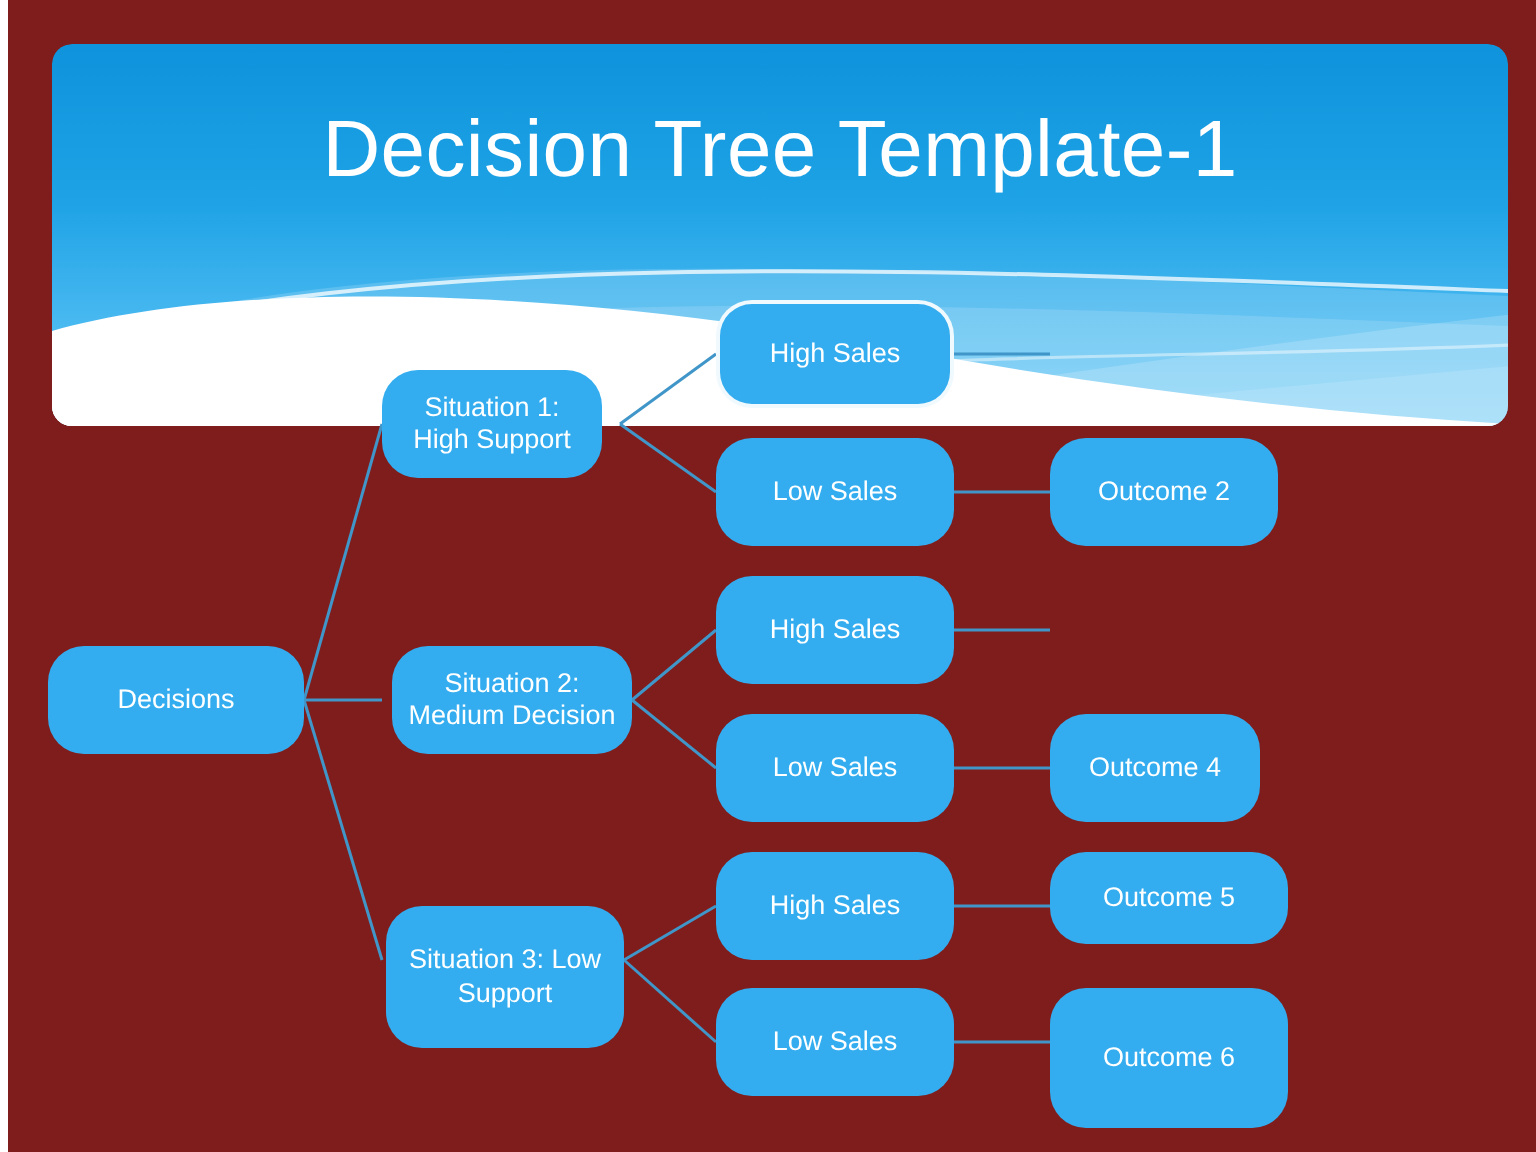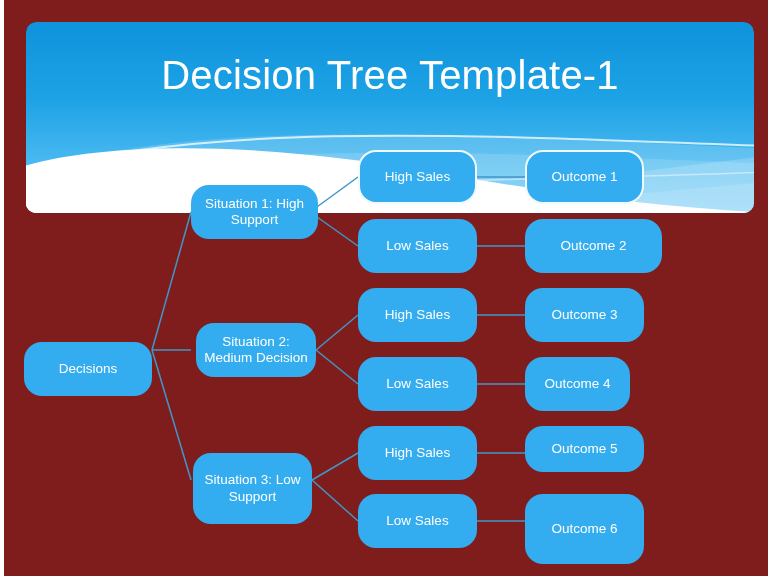--- a/index.html
+++ b/index.html
@@ -148,25 +148,25 @@
 
       <path d="M473,177 L521,177"></path>
       <path d="M473,246 L521,246"></path>
       <path d="M473,315 L521,315"></path>
       <path d="M473,384 L521,384"></path>
       <path d="M473,453 L521,453"></path>
       <path d="M473,521 L521,521"></path>
     </g>
   </svg>
 
-  <div class="node" style="left:20px; top:323px; width:128px; height:54px;margin-top:19px;">
+  <div class="node" style="left:20px; top:323px; width:128px; height:54px;">
     <span class="node-label">Decisions</span>
   </div>
 
-  <div class="node" style="left:187px; top:185px; width:127px; height:54px;justify-content:center;">
+  <div class="node" style="left:187px; top:185px; width:110px; height:54px;justify-content:center;">
     <span class="node-label">Situation 1: High Support</span>
   </div>
   <div class="node" style="left:192px; top:323px; width:120px; height:54px;">
     <span class="node-label">Situation 2: Medium Decision</span>
   </div>
   <div class="node" style="left:189px; top:453px; width:119px; height:71px;">
     <span class="node-label">Situation 3: Low Support</span>
   </div>
 
   <div class="node on-banner" style="left:354px; top:150px; width:119px; height:54px;">
@@ -181,28 +181,22 @@
   <div class="node" style="left:354px; top:357px; width:119px; height:54px;">
     <span class="node-label">Low Sales</span>
   </div>
   <div class="node" style="left:354px; top:426px; width:119px; height:54px;">
     <span class="node-label">High Sales</span>
   </div>
   <div class="node" style="left:354px; top:494px; width:119px; height:54px;">
     <span class="node-label">Low Sales</span>
   </div>
 
-  <div class="node on-banner" style="left:521px; top:150px; width:119px; height:54px;">
-    <span class="node-label">Outcome 1</span>
-  </div>
-  <div class="node" style="left:521px; top:219px; width:137px; height:54px;">
+  <div class="node" style="left:521px; top:219px; width:114px; height:54px;">
     <span class="node-label">Outcome 2</span>
-  </div>
-  <div class="node" style="left:521px; top:288px; width:119px; height:54px;">
-    <span class="node-label">Outcome 3</span>
   </div>
   <div class="node" style="left:521px; top:357px; width:105px; height:54px;">
     <span class="node-label">Outcome 4</span>
   </div>
   <div class="node" style="left:521px; top:426px; width:119px; height:46px;">
     <span class="node-label">Outcome 5</span>
   </div>
   <div class="node" style="left:521px; top:494px; width:119px; height:70px;">
     <span class="node-label">Outcome 6</span>
   </div>

